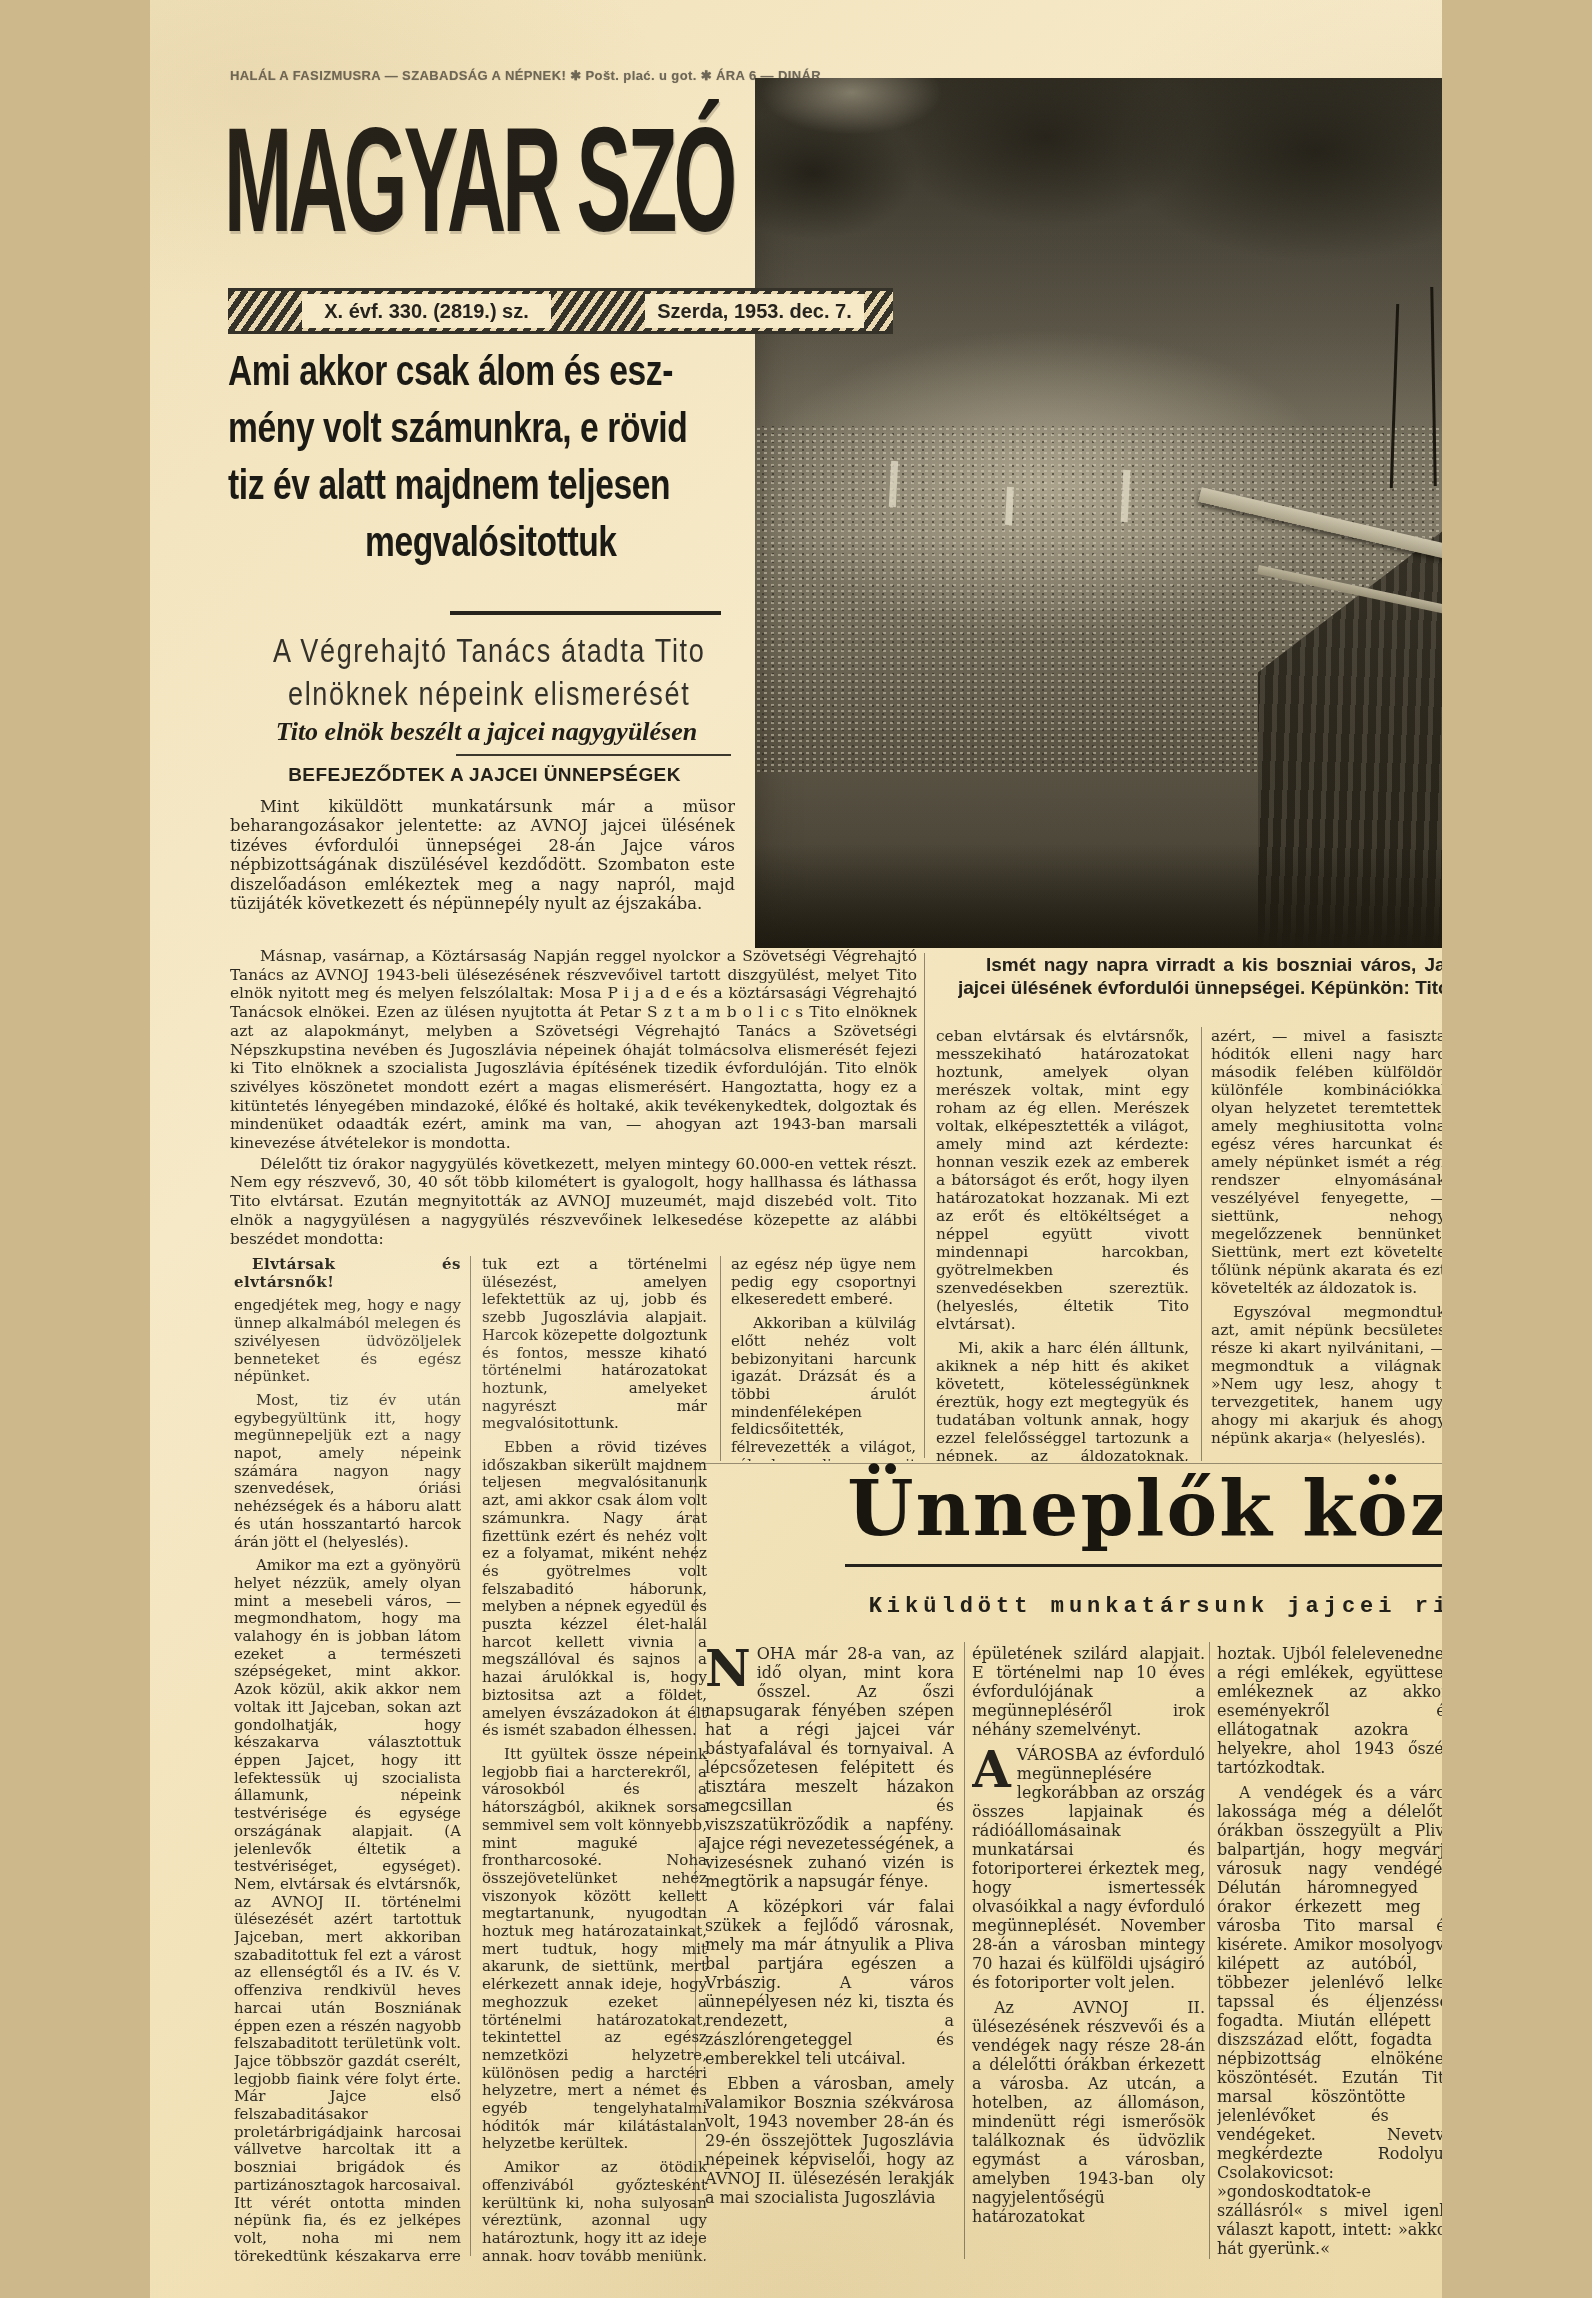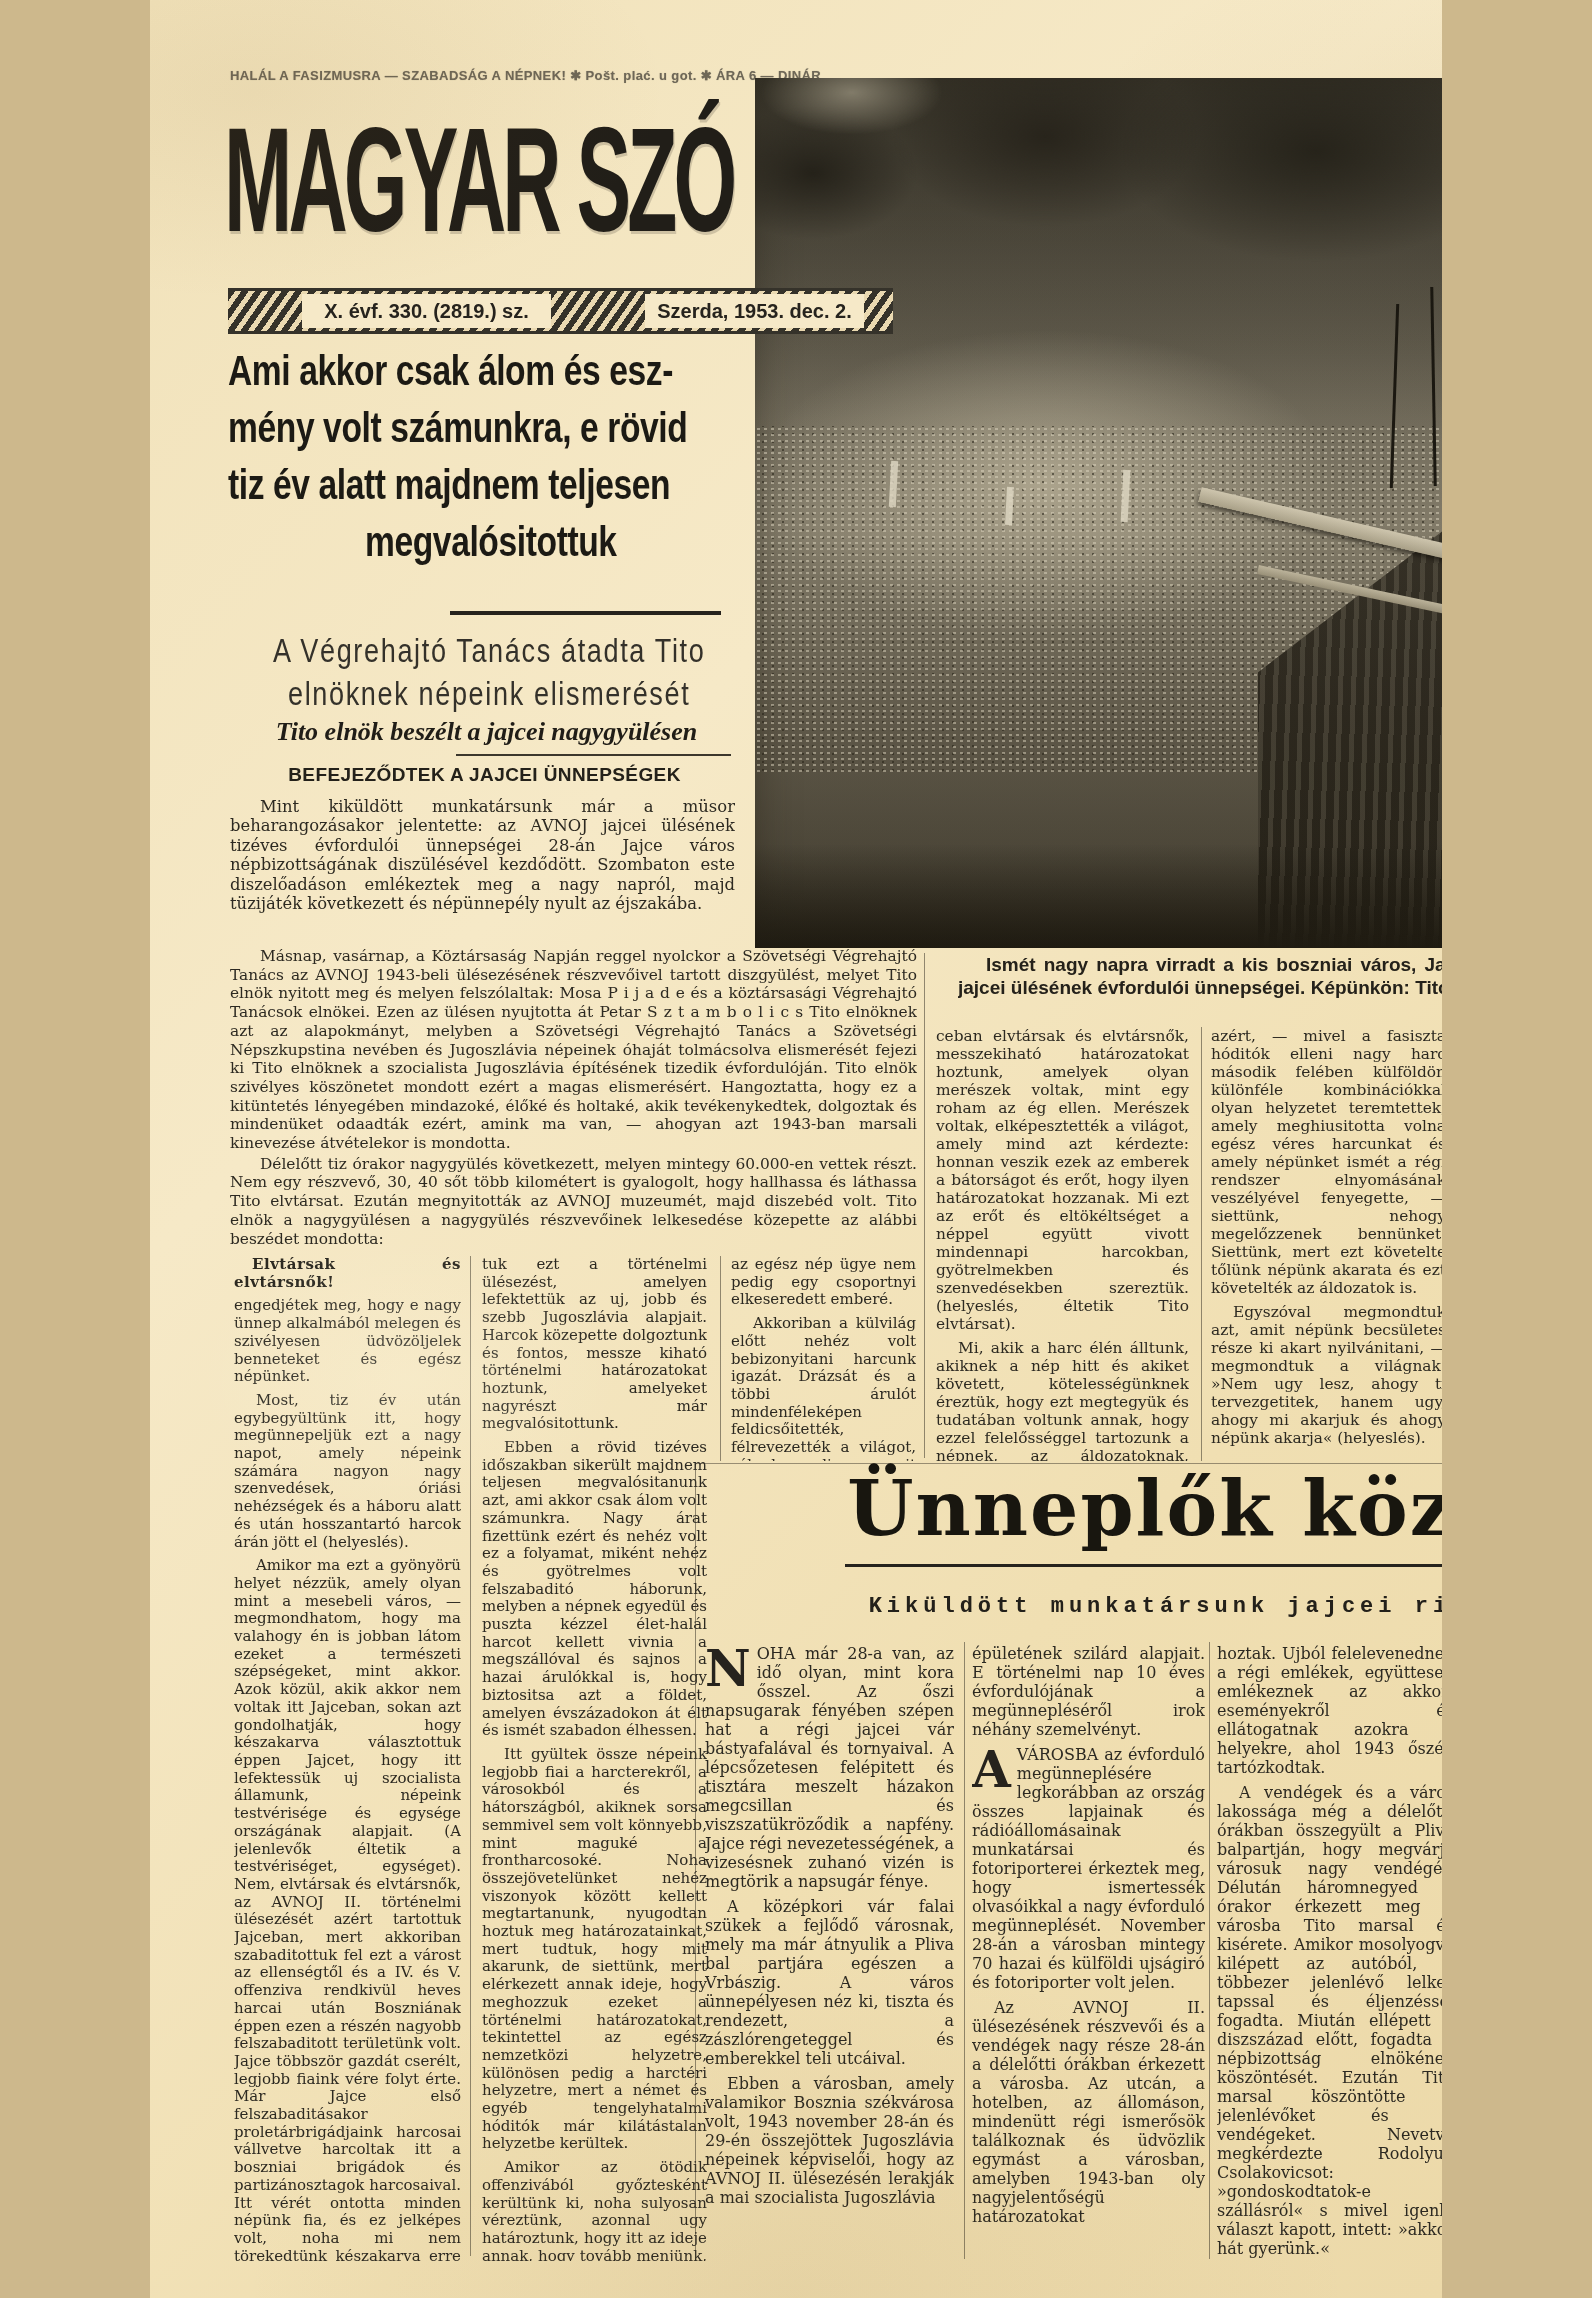--- a/index.html
+++ b/index.html
@@ -122,21 +122,21 @@
 <body>
 
 <div id="page">
 
   <div id="topline" class="abs">HALÁL A FASIZMUSRA — SZABADSÁG A NÉPNEK! ✱ Pošt. plać. u got. ✱ ÁRA 6.— DINÁR</div>
 
   <div id="mast" class="abs">MAGYAR SZÓ</div>
 
   <div id="band" class="abs">
     <div id="box-issue" class="bandbox">X. évf. 330. (2819.) sz.</div>
-    <div id="box-date" class="bandbox">Szerda, 1953. dec. 2.</div>
+    <div id="box-date" class="bandbox">Szerda, 1953. dec. 7.</div>
   </div>
 
   <div id="photo" class="abs">
     <div id="ph-trees" class="ph"></div>
     <div id="ph-hill" class="ph"></div>
     <div id="ph-crowd" class="ph"></div>
     <div class="ph ph-flag" style="left:14%;top:44%;"></div>
     <div class="ph ph-flag" style="left:26%;top:47%;height:38px;"></div>
     <div class="ph ph-flag" style="left:38%;top:45%;height:52px;"></div>
     <div id="ph-tribune" class="ph"></div>

